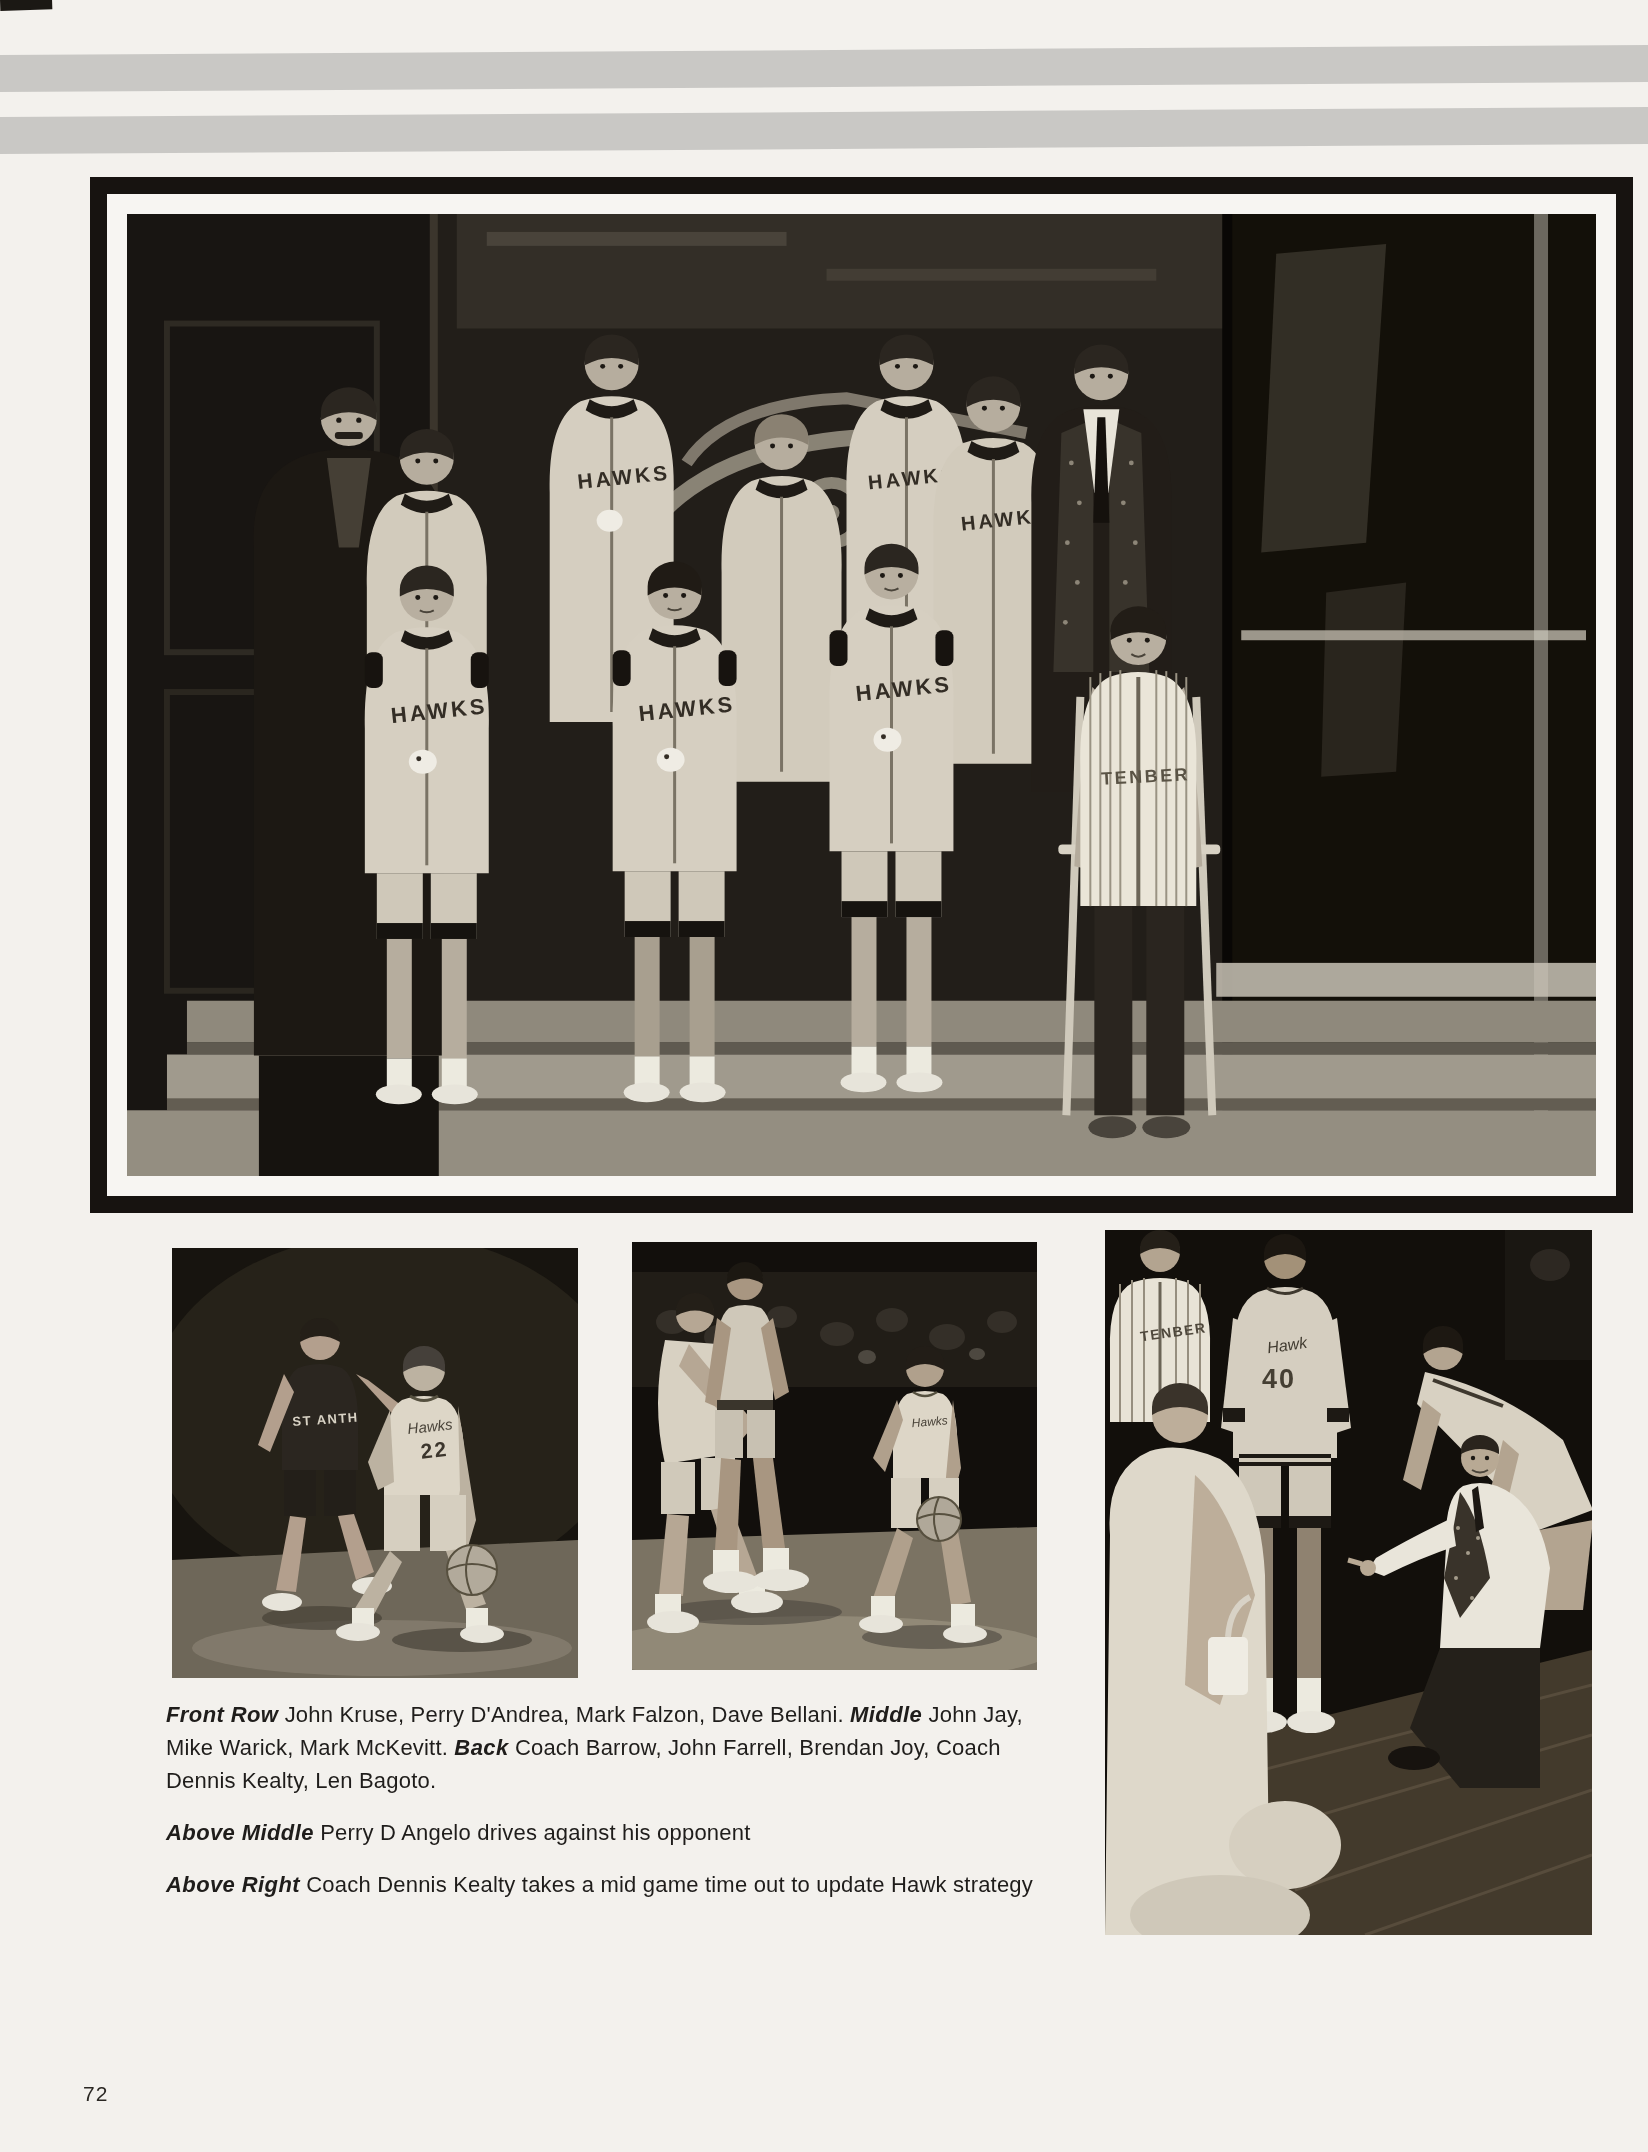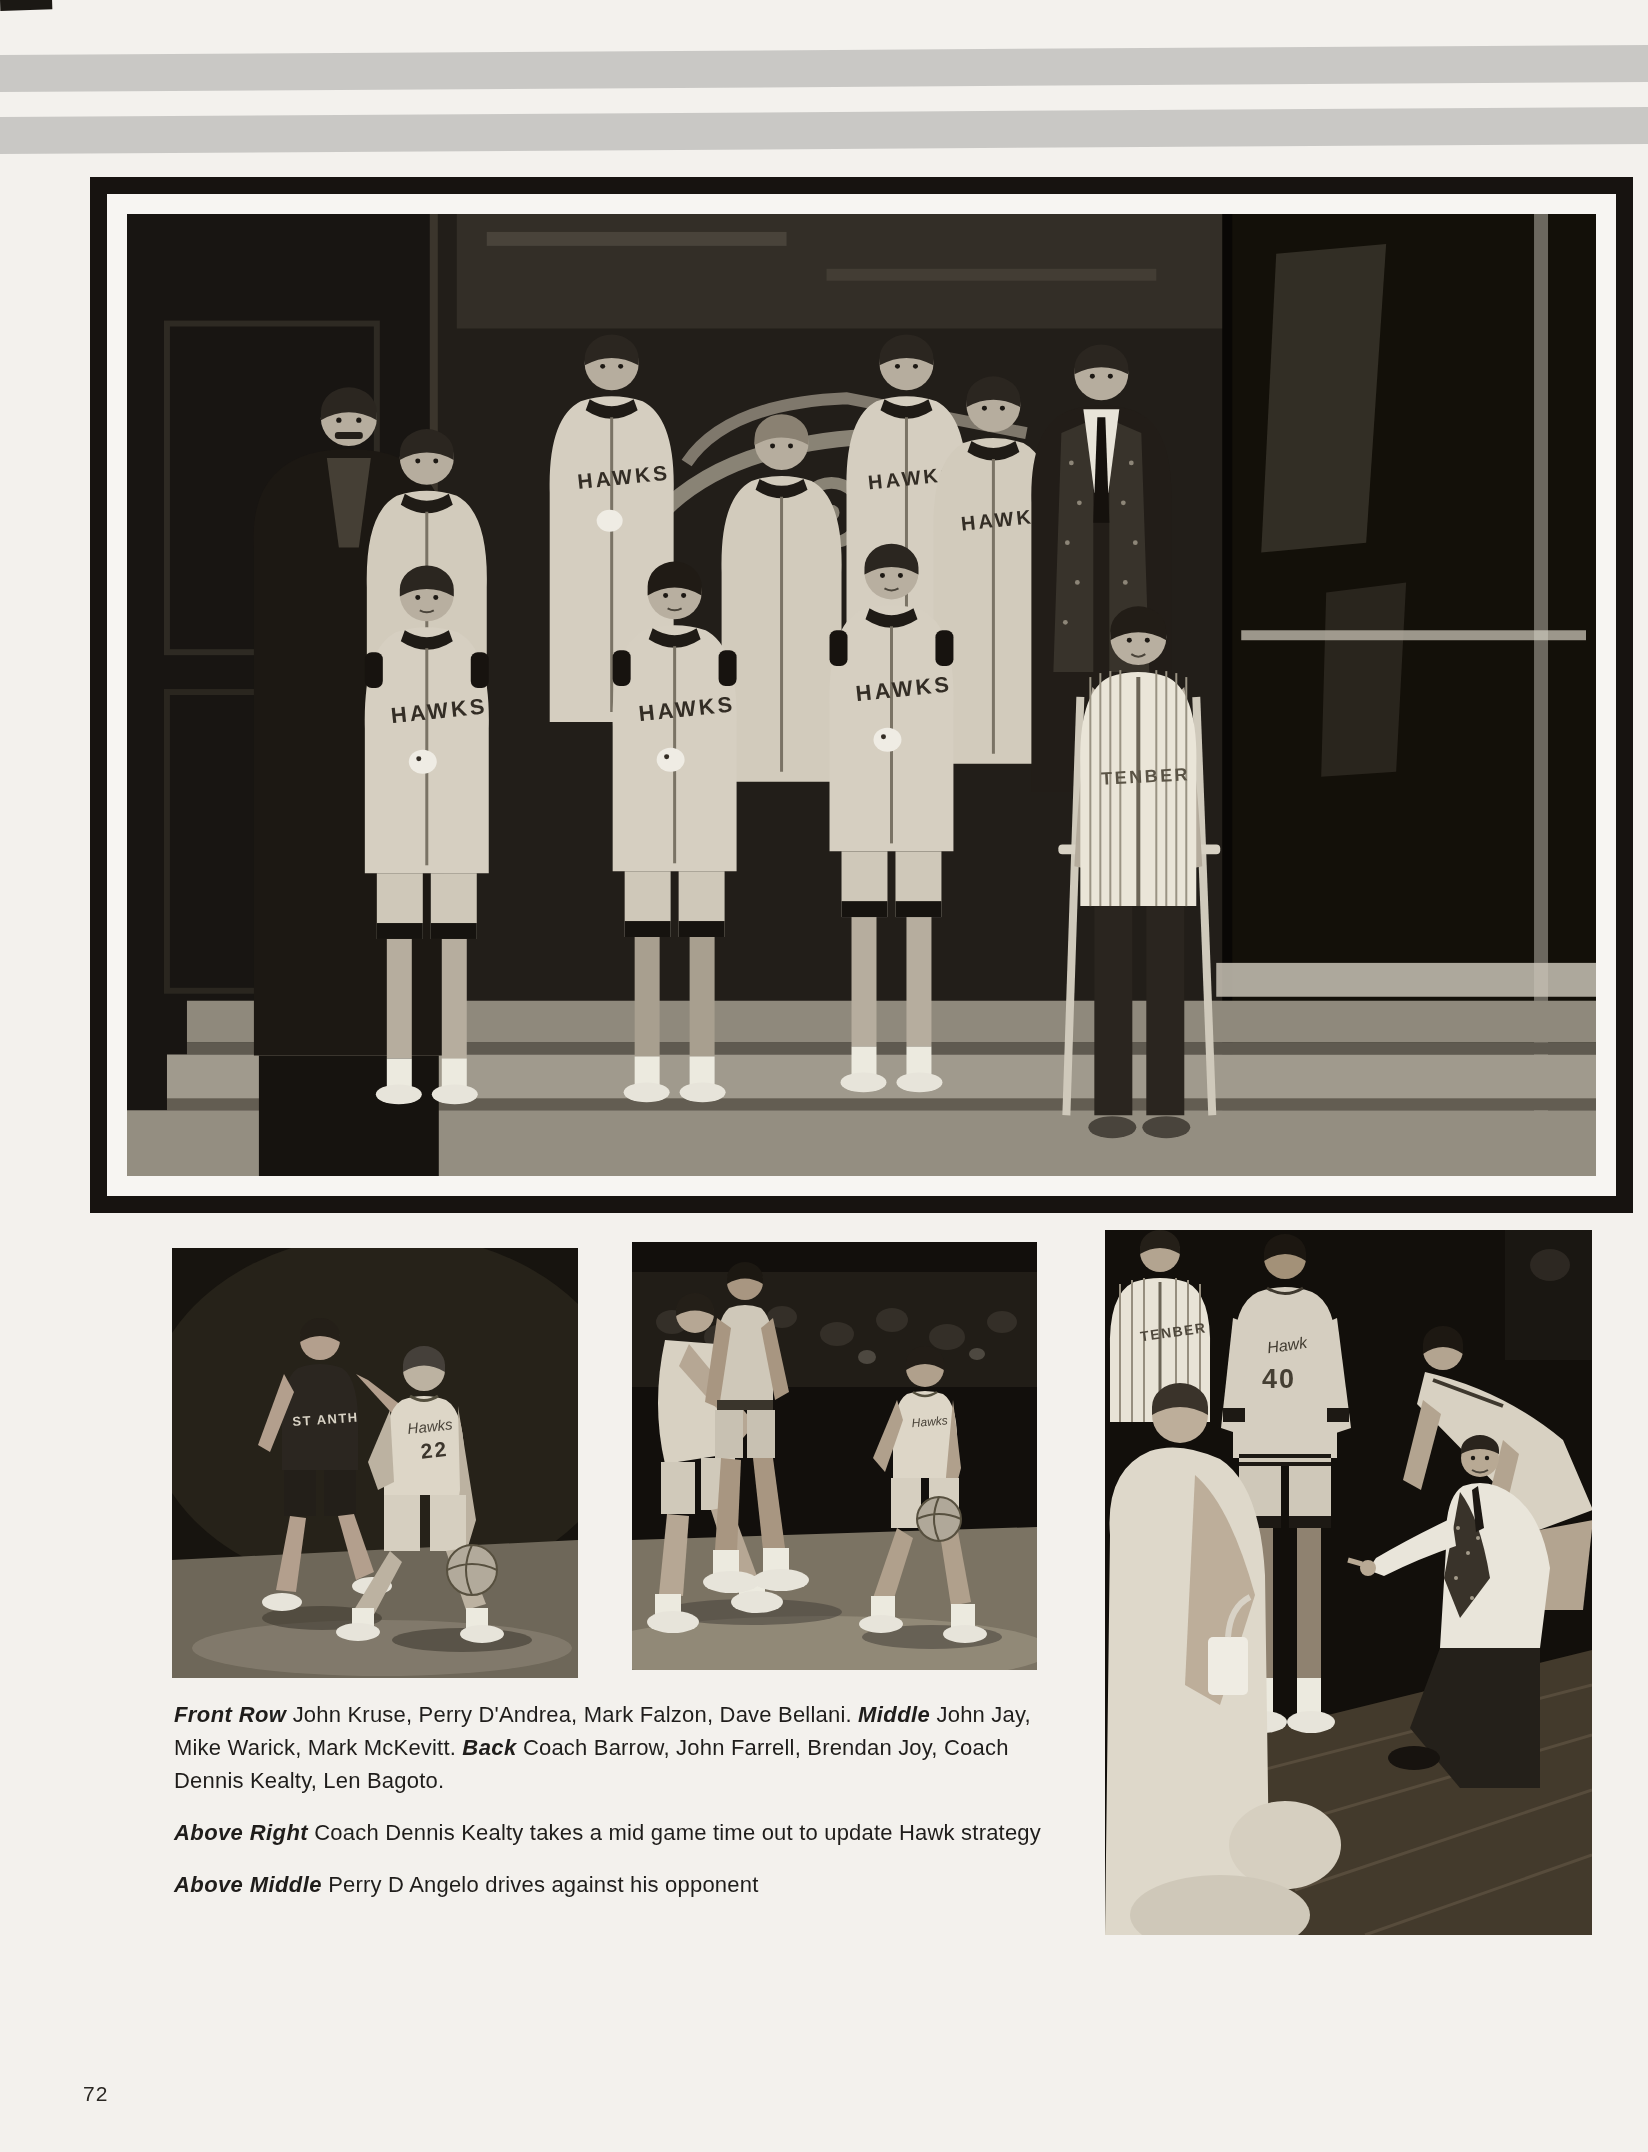--- a/index.html
+++ b/index.html
@@ -29,21 +29,21 @@
     background:#f7f5f2;
     padding:20px;
   }
   .main-photo{width:100%;height:100%;background:#221e19;overflow:hidden;}
   .small-photo{position:absolute;overflow:hidden;background:#17140f;}
   .photo-a{left:172px;top:1248px;width:406px;height:430px;}
   .photo-b{left:632px;top:1242px;width:405px;height:428px;}
   .photo-c{left:1105px;top:1230px;width:487px;height:705px;}
   svg{display:block;width:100%;height:100%;}
   .captions{
-    position:absolute;left:174px;top:1698px;width:888px;
+    position:absolute;left:166px;top:1698px;width:888px;
     color:#1f1d1b;font-size:22px;line-height:33px;letter-spacing:0.2px;
   }
   .captions p{margin:0 0 19px 0;}
   .lead{font-weight:bold;font-style:italic;letter-spacing:0.4px;}
   .page-number{
     position:absolute;left:83px;top:2082px;
     font-size:21px;color:#2a2723;letter-spacing:1px;
   }
   text{font-family:"Liberation Sans",sans-serif;}
 </style>
@@ -532,24 +532,24 @@
   <div class="captions">
     <p>
       <span class="lead">Front Row</span>
       <span>John Kruse, Perry D'Andrea, Mark Falzon, Dave Bellani.</span>
       <span class="lead">Middle</span>
       <span>John Jay, Mike Warick, Mark McKevitt.</span>
       <span class="lead">Back</span>
       <span>Coach Barrow, John Farrell, Brendan Joy, Coach Dennis Kealty, Len Bagoto.</span>
     </p>
     <p>
+      <span class="lead">Above Middle</span>
+      <span>Perry D Angelo drives against his opponent</span>
+    </p>
+    <p>
       <span class="lead">Above Right</span>
       <span>Coach Dennis Kealty takes a mid game time out to update Hawk strategy</span>
     </p>
-    <p>
-      <span class="lead">Above Middle</span>
-      <span>Perry D Angelo drives against his opponent</span>
-    </p>
   </div>
 
   <div class="page-number">72</div>
 
 </div>
 
 </body></html>

